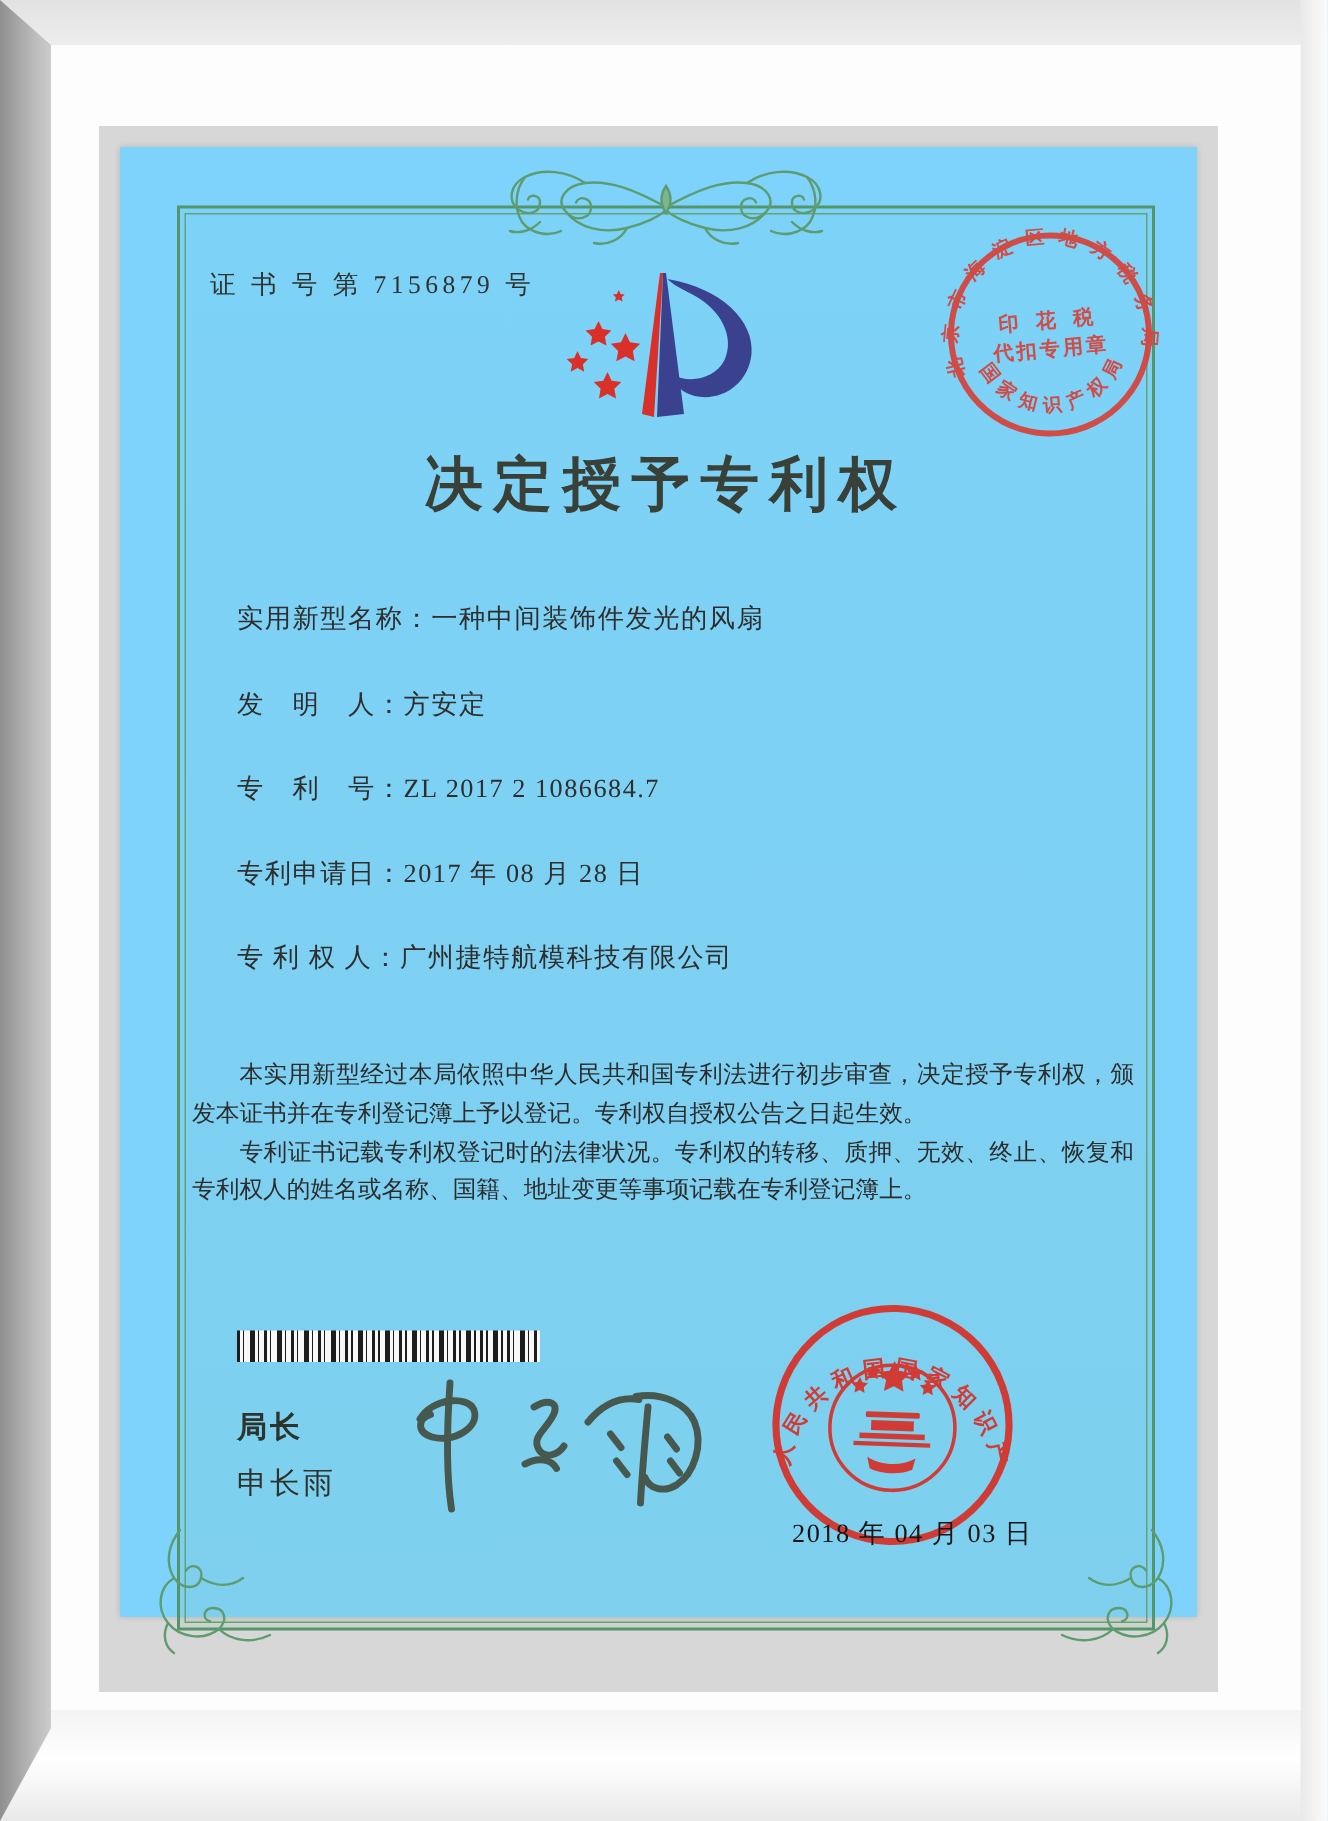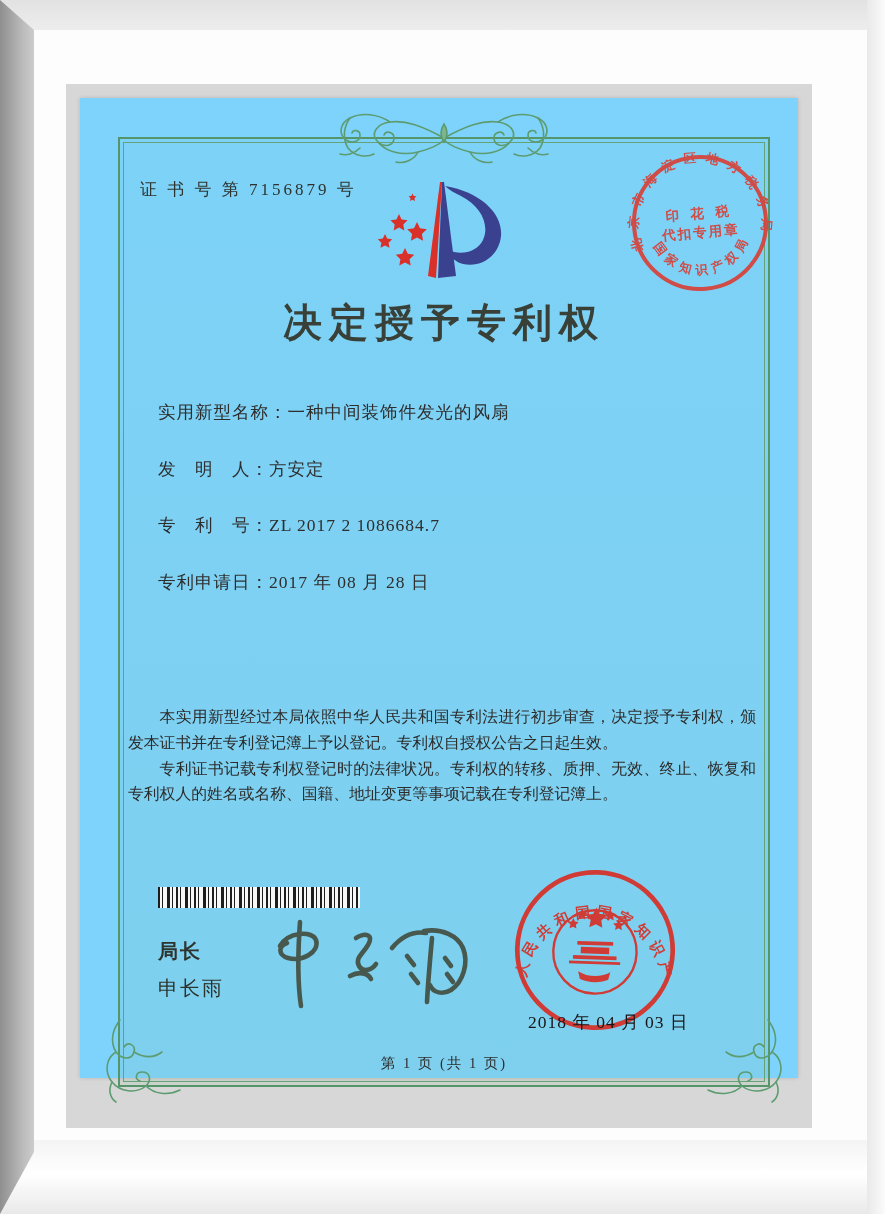--- a/index.html
+++ b/index.html
@@ -131,20 +131,21 @@
         <textPath href="#taxArcBottom" startOffset="50%" text-anchor="middle">国家知识产权局</textPath>
       </text>
     </svg>
 
     <div class="title">决定授予专利权</div>
 
     <div class="field" style="top:302px;">实用新型名称：一种中间装饰件发光的风扇</div>
     <div class="field" style="top:359px;">发　明　人：方安定</div>
     <div class="field" style="top:415px;">专　利　号：ZL 2017 2 1086684.7</div>
     <div class="field" style="top:472px;">专利申请日：2017 年 08 月 28 日</div>
+    <div class="field" style="top:528px;">专 利 权 人：广州捷特航模科技有限公司</div>
 
     <div class="paras">
       <p>本实用新型经过本局依照中华人民共和国专利法进行初步审查，决定授予专利权，颁发本证书并在专利登记簿上予以登记。专利权自授权公告之日起生效。</p>
       <p>专利证书记载专利权登记时的法律状况。专利权的转移、质押、无效、终止、恢复和专利权人的姓名或名称、国籍、地址变更等事项记载在专利登记簿上。</p>
     </div>
 
     <div class="barcode"></div>
 
     <div class="signer-title">局长</div>
     <div class="signer-name">申长雨</div>
@@ -183,16 +184,15 @@
         <rect x="76" y="86" width="38" height="4" rx="1" stroke="none"></rect>
         <rect x="80" y="92" width="30" height="7" stroke="none"></rect>
         <rect x="72" y="101" width="46" height="4" stroke="none"></rect>
         <rect x="68" y="107" width="54" height="3" stroke="none"></rect>
         <path d="M78,118 C88,124 102,124 112,118 L110,126 C102,130 88,130 80,126 Z" stroke="none"></path>
       </g>
     </svg>
 
     <div class="issue-date">2018 年 04 月 03 日</div>
 
-    <div class="footer">第 1 页 (共 1 页)</div>
 
   </div>
 </div>
 
 </body></html>

